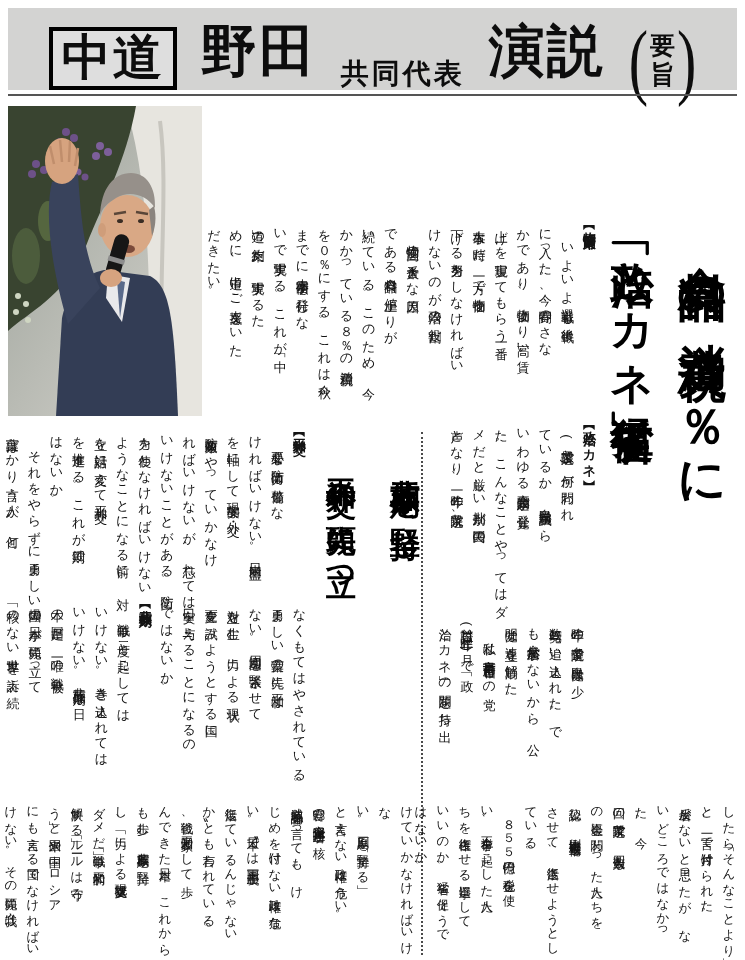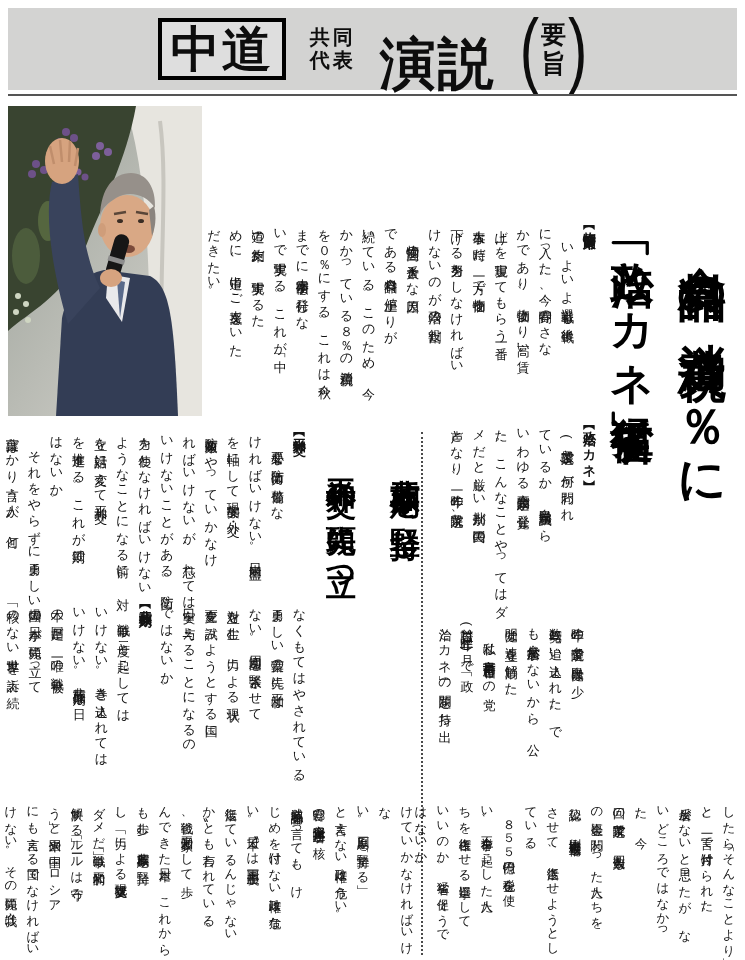--- a/index.html
+++ b/index.html
@@ -4,30 +4,31 @@
 <style>
   html,body{margin:0;padding:0;background:#f2f2f0;}
   .page{
     position:relative;width:745px;height:960px;margin:0 auto;
     background:#ffffff;overflow:hidden;
     font-family:"Liberation Sans","DejaVu Sans",sans-serif;color:#111;
   }
   
   .banner{
     position:absolute;left:8px;top:8px;width:729px;height:82px;
-    background:#d3d3d2;display:flex;align-items:center;justify-content:center;
+    background:#d3d3d2;display:flex;align-items:flex-end;justify-content:center;
     gap:24px;
+    font-family:Liberation Serif, serif;
   }
   .banner *{font-weight:700;color:#0d0d0d;}
   .nakamichi-box{
     border:4px solid #000;background:#dedede;font-size:49px;
     line-height:1.12;padding:0 9px;letter-spacing:2px;
   }
   .banner-name{font-size:56px;letter-spacing:2px;}
-  .role-stack{display:flex;flex-direction:column;font-size:20px;line-height:1.15;letter-spacing:3px;}
+  .role-stack{display:flex;flex-direction:row;font-size:28px;line-height:1.15;letter-spacing:3px;}
   .banner-speech{font-size:56px;letter-spacing:2px;margin-top:32px;}
   .yoshi-wrap{display:flex;align-items:center;}
   .paren{font-size:58px;font-weight:400;transform:scaleY(1.45);line-height:1;}
   .yoshi-stack{display:flex;flex-direction:column;font-size:25px;line-height:1.15;margin:0 2px;}
   .banner-rule{position:absolute;left:8px;top:94px;width:729px;height:2px;background:#555;}
   
   .lead{
     position:absolute;left:248px;top:99px;width:492px;
     font-size:16.2px;line-height:23px;letter-spacing:0.2px;
     text-align:justify;color:#1a1a1a;
@@ -71,20 +72,21 @@
     border-left:2px dotted #4a4a4a;
   }
 </style>
 </head>
 <body>
 
 <div class="page">
 
   <div class="banner">
     <span class="nakamichi-box">中道</span>
+    <span class="banner-name">野田</span>
     <span class="role-stack">
       <span>共同</span>
       <span>代表</span>
     </span>
     <span class="banner-speech">演説</span>
     <span class="yoshi-wrap">
       <span class="paren">(</span>
       <span class="yoshi-stack">
         <span>要</span>
         <span>旨</span>

